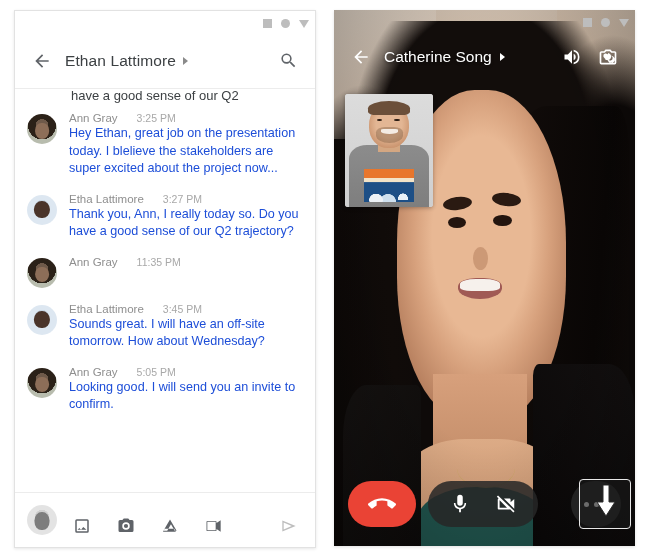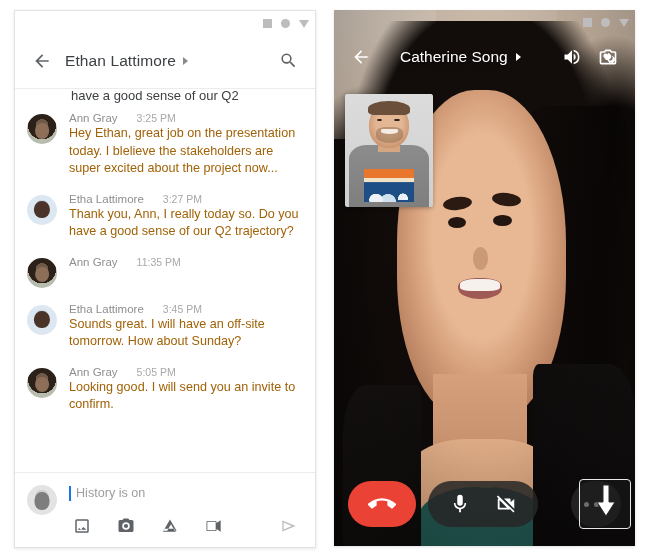--- a/index.html
+++ b/index.html
@@ -66,21 +66,21 @@
   }
   .av-me{background:radial-gradient(circle at 50% 40%, #cfcfcf 0 30%, #e3e3e3 31% 100%);}
   .av-me:after{
     content:"";position:absolute;left:50%;top:24%;width:50%;height:58%;transform:translateX(-50%);
     border-radius:48% 48% 46% 46%;background:#7d7d7d;
   }
   .msg-body{flex:1;min-width:0;}
   .msg-meta{display:flex;align-items:baseline;gap:19px;margin-bottom:1px;}
   .msg-author{font-size:11.5px;color:#8f8f8f;}
   .msg-time{font-size:10.5px;color:#a8a8a8;}
-  .msg-text{font-size:12.6px;line-height:17.5px;color:#a16207;}
+  .msg-text{font-size:12.6px;line-height:17.5px;color:#1d4ed8;}
 
   .composer{
     flex:0 0 auto;border-top:1px solid #ececec;padding:10px 14px 10px 12px;display:flex;background:#fff;
     box-sizing:border-box;
   }
   .composer-main{flex:1;min-width:0;}
   .input-row{display:flex;align-items:center;height:20px;}
   .caret-bar{width:2px;height:15px;background:#1a73e8;margin-right:5px;flex:0 0 2px;}
   .placeholder{font-size:12.6px;color:#9e9e9e;}
   .tool-row{display:flex;align-items:center;margin-top:12px;}
@@ -168,21 +168,21 @@
     position:absolute;left:41%;top:82%;width:19%;height:7%;
     border-bottom:1.4px solid #c9a75f;border-radius:0 0 60% 60%;
   }
   .vignette{position:absolute;inset:0;background:radial-gradient(ellipse at 50% 42%,rgba(0,0,0,0) 48%,rgba(0,0,0,.28) 100%);}
 
   .video-header{
     position:absolute;left:0;right:0;top:22px;height:50px;display:flex;align-items:center;
     padding:0 12px;box-sizing:border-box;z-index:20;
   }
   .v-back{width:30px;height:30px;display:flex;align-items:center;justify-content:center;cursor:pointer;flex:0 0 30px;}
-  .v-name-wrap{display:flex;align-items:center;gap:8px;margin-left:24px;flex:1;min-width:0;}
+  .v-name-wrap{display:flex;align-items:center;gap:8px;margin-left:8px;flex:1;min-width:0;}
   .v-name{
     font-size:15.5px;color:#ffffff;white-space:nowrap;
     text-shadow:0 1px 3px rgba(0,0,0,.45);
   }
   .v-caret{width:0;height:0;border-top:4px solid transparent;border-bottom:4px solid transparent;border-left:5px solid #ffffff;}
   .v-icon{width:30px;height:30px;display:flex;align-items:center;justify-content:center;cursor:pointer;flex:0 0 30px;margin-left:6px;}
 
   .pip{
     position:absolute;left:11px;top:84px;width:88px;height:113px;border-radius:3px;
     overflow:hidden;background:#d9d9d9;z-index:15;box-shadow:0 1px 4px rgba(0,0,0,.3);
@@ -313,43 +313,39 @@
         </div>
       </div>
 
       <div class="msg">
         <div class="avatar av-eth"></div>
         <div class="msg-body">
           <div class="msg-meta">
             <span class="msg-author">Etha Lattimore</span>
             <span class="msg-time">3:45 PM</span>
           </div>
-          <div class="msg-text">Sounds great. I will have an off-site tomorrow. How about Sunday?</div>
+          <div class="msg-text">Sounds great. I will have an off-site tomorrow. How about Wednesday?</div>
         </div>
       </div>
 
       <div class="msg">
         <div class="avatar av-ann"></div>
         <div class="msg-body">
           <div class="msg-meta">
             <span class="msg-author">Ann Gray</span>
             <span class="msg-time">5:05 PM</span>
           </div>
           <div class="msg-text">Looking good. I will send you an invite to confirm.</div>
         </div>
       </div>
     </div>
 
     <div class="composer">
       <div class="avatar av-me"></div>
       <div class="composer-main">
-        <div class="input-row">
-          <span class="caret-bar"></span>
-          <span class="placeholder">History is on</span>
-        </div>
         <div class="tool-row">
           <div class="tool">
             <svg width="18" height="18" viewBox="0 0 24 24">
                 <path d="M21 19V5a2 2 0 00-2-2H5a2 2 0 00-2 2v14a2 2 0 002 2h14a2 2 0 002-2zM5 19V5h14v14H5zm3.5-4.5l2.2 2.6 3-3.9L18 17H6l2.5-2.5z" fill="#5f6368"></path>
               </svg>
           </div>
           <div class="tool">
             <svg width="18" height="18" viewBox="0 0 24 24">
                 <path d="M9 2l-1.8 2H4a2 2 0 00-2 2v12a2 2 0 002 2h16a2 2 0 002-2V6a2 2 0 00-2-2h-3.2L15 2H9zm3 15a5 5 0 110-10 5 5 0 010 10zm0-2.2a2.8 2.8 0 100-5.6 2.8 2.8 0 000 5.6z" fill="#5f6368"></path>
               </svg>

